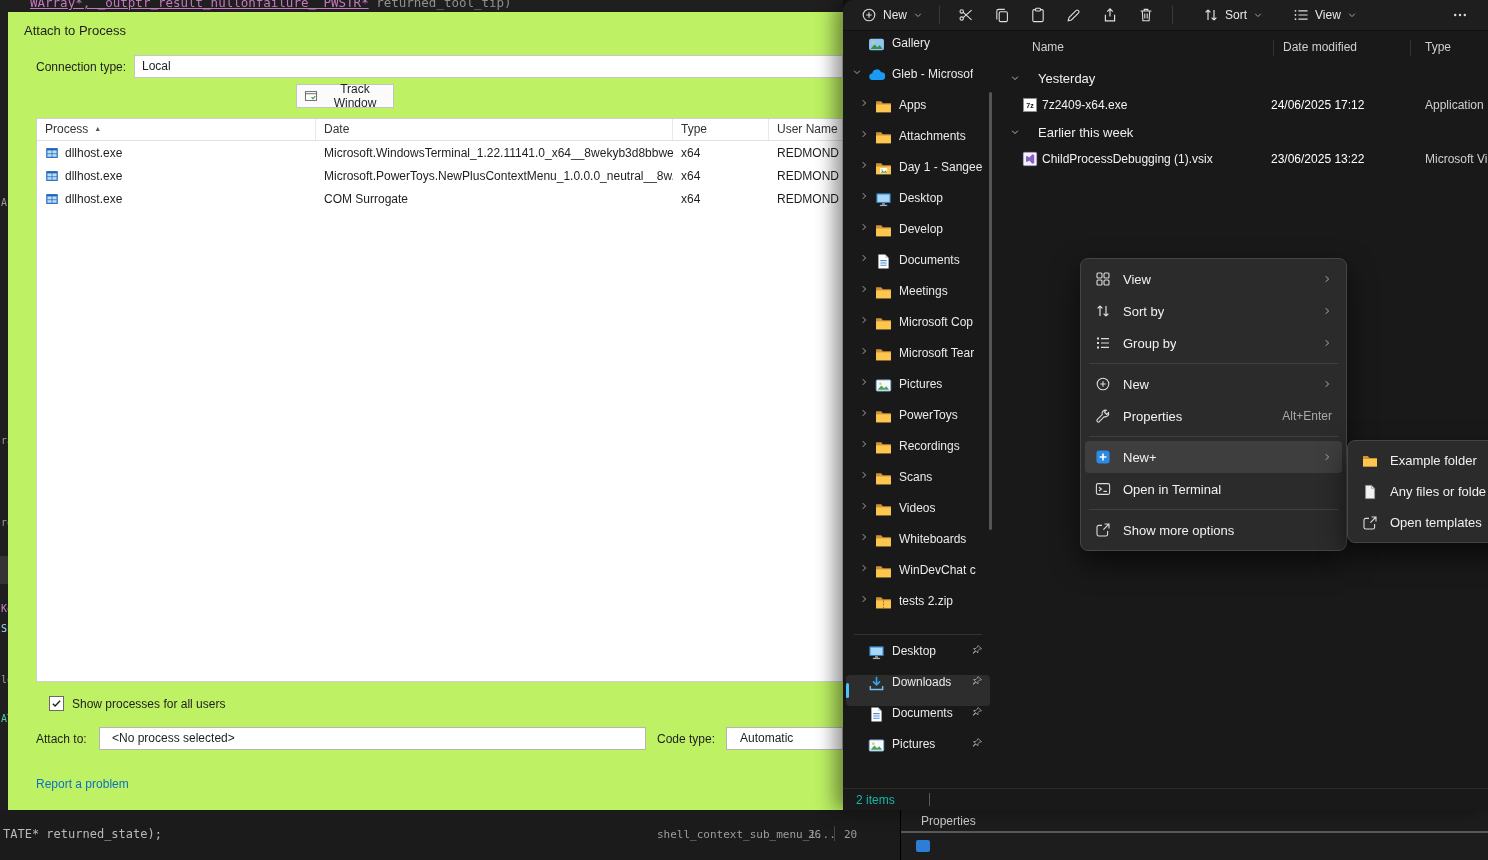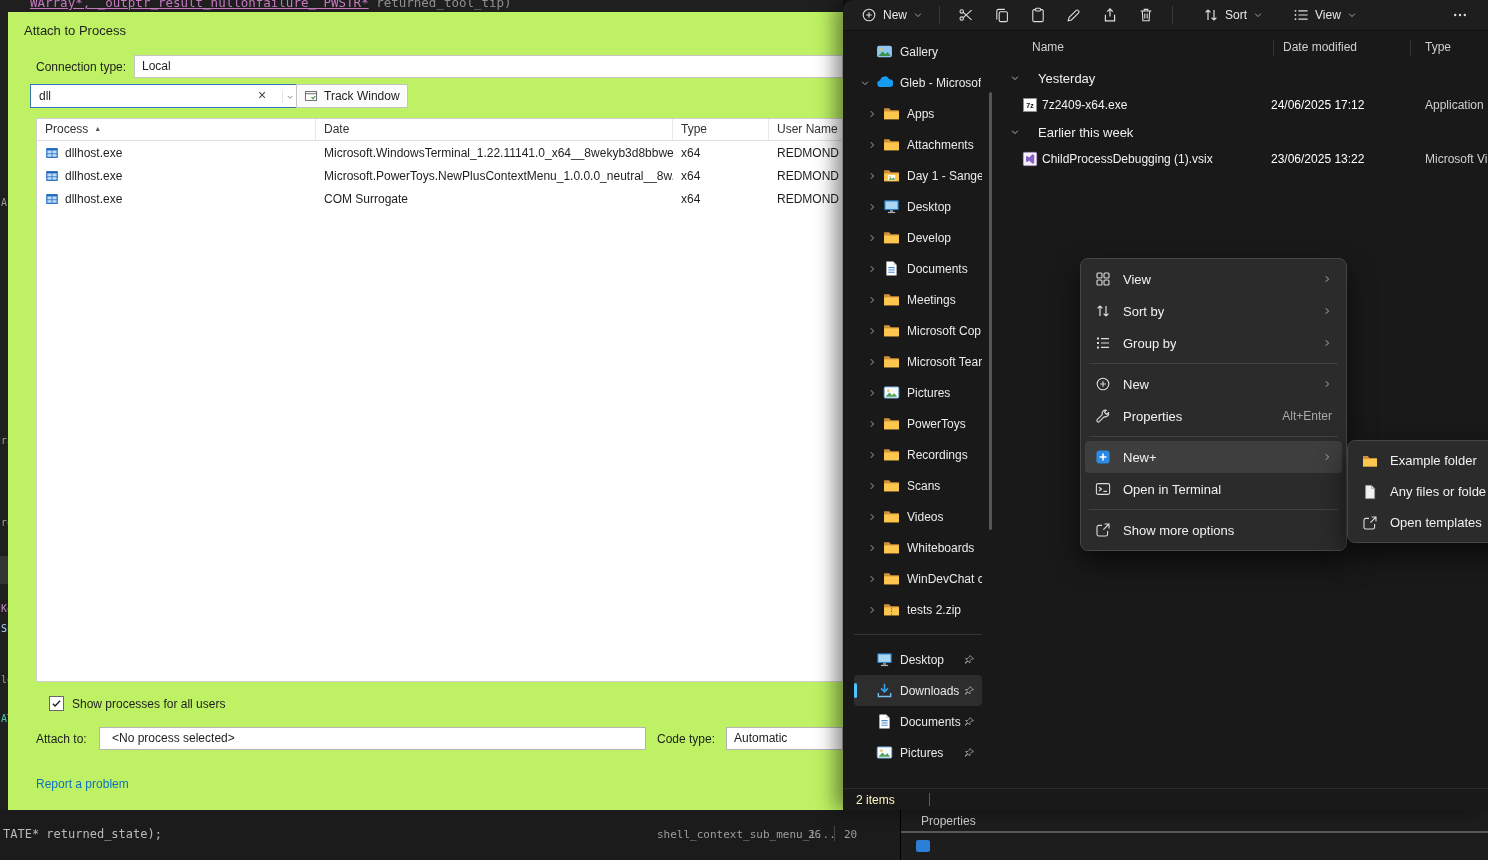--- a/index.html
+++ b/index.html
@@ -30,55 +30,55 @@
 
   
   .dialog{position:absolute;left:8px;top:12px;width:835px;height:798px;background:#bef264;color:#1e1e1e;font-size:12px}
   .dlg-title{position:absolute;left:16px;top:11px;font-size:13px}
   .conn-label{position:absolute;left:28px;top:48px}
   .conn-combo{position:absolute;left:126px;top:43px;width:709px;height:23px;background:#fff;border:1px solid #c6c6c6;line-height:21px;padding-left:7px}
   .filter-box{position:absolute;left:22px;top:72px;width:268px;height:24px;background:#fff;border:1px solid #3476b8}
   .filter-text{position:absolute;left:8px;top:4px}
   .filter-clear{position:absolute;right:27px;top:2px;width:16px;text-align:center;color:#444;font-size:14px}
   .filter-drop{position:absolute;right:3px;top:6px;width:12px;height:12px;color:#555;border-left:1px solid #e3e3e3;padding-left:3px}
-  .track-btn{position:absolute;left:288px;top:72px;width:112px;height:24px;background:#fbfbfb;border:1px solid #c3c3c3;display:flex;align-items:center;gap:6px;padding:0 7px;font-size:12px;color:#1e1e1e;font-family:inherit}
+  .track-btn{position:absolute;left:288px;top:72px;width:98px;height:24px;background:#fbfbfb;border:1px solid #c3c3c3;display:flex;align-items:center;gap:6px;padding:0 7px;font-size:12px;color:#1e1e1e;font-family:inherit}
   .track-ic{width:14px;height:14px;flex:none}
   .ptable{position:absolute;left:28px;top:106px;width:807px;height:564px;background:#fff;border:1px solid #cfcfcf;overflow:hidden}
   .pt-head{display:flex;height:22px;border-bottom:1px solid #e0e0e0;background:#fff;color:#333}
   .th{padding:3px 8px 0;border-right:1px solid #e8e8e8;white-space:nowrap;overflow:hidden}
   .c-process{width:279px;flex:none}
   .c-title{width:357px;flex:none}
   .c-type{width:96px;flex:none}
   .c-user{flex:1;border-right:none}
   .sort-up{font-size:7px;color:#555;margin-left:6px;vertical-align:2px}
   .prow{display:flex;height:23px;align-items:center}
   .prow .cell{padding:0 8px;white-space:nowrap;overflow:hidden}
   .pcell{display:flex;align-items:center}
   .p-ic{width:14px;height:14px;margin-right:6px;flex:none}
   .chk-row{position:absolute;left:41px;top:684px;display:flex;align-items:center;gap:8px}
   .chk{width:15px;height:15px;background:#fff;border:1px solid #6a6a6a;display:block;padding:1px}
   .chk svg{width:11px;height:11px;display:block}
   .attach-label{position:absolute;left:28px;top:720px}
   .attach-input{position:absolute;left:91px;top:715px;width:547px;height:23px;background:#fff;border:1px solid #b5b5b5;line-height:21px;padding-left:12px;white-space:nowrap;overflow:hidden}
   .codetype-label{position:absolute;left:649px;top:720px}
-  .codetype-combo{position:absolute;left:718px;top:715px;width:117px;height:23px;background:#fff;border:1px solid #b5b5b5;line-height:21px;padding-left:7px;overflow:hidden}
+  .codetype-combo{position:absolute;left:718px;top:715px;width:117px;height:23px;background:#fff;border:1px solid #b5b5b5;line-height:21px;padding-left:13px;overflow:hidden}
   .report-link{position:absolute;left:28px;top:765px;color:#0e70c1;cursor:pointer}
 
   
   .explorer{position:absolute;left:843px;top:0;width:645px;height:810px;background:#191919;border-radius:10px 0 0 0;box-shadow:-8px 0 20px rgba(0,0,0,.45);overflow:hidden;color:#e8e8e8;font-size:12px}
   .xtoolbar{position:absolute;left:0;top:0;right:0;height:31px;background:#1e1e1e;border-bottom:1px solid #111;display:flex;align-items:center;padding:0 10px}
   .tb-btn{display:flex;align-items:center;gap:6px;padding:4px 8px;border-radius:4px;white-space:nowrap}
   .tb-ic{width:16px;height:16px;color:#dedede;flex:none}
   .tb-chev{width:10px;height:10px;color:#b5b5b5;flex:none}
   .tb-sep{width:1px;height:18px;background:#3a3a3a;margin:0 8px;flex:none}
   .icon-only{padding:4px 10px}
   .tb-gap{margin-left:14px}
   .more{margin-left:auto}
   .xnav{position:absolute;left:0;top:36px;width:150px;bottom:22px;overflow:hidden;padding:0 1px}
-  .nav-item{position:relative;display:flex;align-items:center;height:31px;border-radius:4px;margin:0 10px}
+  .nav-item{position:relative;display:flex;align-items:flex-start;height:31px;border-radius:4px;margin:0 2px}
   .nav-chev{width:10px;height:10px;color:#b9b9b9;margin-left:6px;flex:none}
   .nav-chev.none{visibility:hidden}
   .nav-ic{width:17px;height:17px;margin-left:6px;flex:none}
   .nav-label{margin-left:7px;white-space:nowrap;overflow:hidden;color:#eaeaea}
   .nav-pin{width:12px;height:12px;margin-left:auto;margin-right:7px;color:#b5b5b5;flex:none}
   .nav-item.child{padding-left:7px}
   .nav-item.selected{background:#2d2d2d}
   .nav-item.selected::before{content:"";position:absolute;left:0;top:8px;width:3px;height:15px;border-radius:2px;background:#4cc2ff}
   .nav-sep{height:1px;background:#333;margin:9px 10px}
   .xnav-scroll{position:absolute;left:146px;top:92px;width:3px;height:438px;background:#555;border-radius:2px}
@@ -91,21 +91,21 @@
   .d1{left:275px}.d2{left:412px}
   .xrows{position:absolute;left:0;top:32px;right:0}
   .xg-h{display:flex;align-items:center;height:28px;color:#f0f0f0;font-size:13px}
   .xg-chev{width:10px;height:10px;color:#cfcfcf;margin-left:12px;flex:none}
   .xg-label{margin-left:18px}
   .xrow{position:relative;height:26px}
   .xrow-ic{width:16px;height:16px;position:absolute;left:24px;top:5px}
   .xrow-name{position:absolute;left:44px;top:6px;white-space:nowrap;color:#f2f2f2}
   .xrow-date{position:absolute;left:273px;top:6px;color:#ffffff;white-space:nowrap}
   .xrow-type{position:absolute;left:427px;top:6px;color:#cfcfcf;white-space:nowrap;overflow:hidden;max-width:62px}
-  .xstatus{position:absolute;left:0;bottom:0;right:0;height:22px;border-top:1px solid #2b2b2b;display:flex;align-items:center;padding-left:13px;color:#fef9c3;background:#191919}
+  .xstatus{position:absolute;left:0;bottom:0;right:0;height:22px;border-top:1px solid #2b2b2b;display:flex;align-items:center;padding-left:13px;color:#14b8a6;background:#191919}
   .xstatus-div{width:1px;height:13px;background:#5a5a5a;margin-left:34px}
 
   
   .ctx{position:absolute;background:#2b2b2b;border:1px solid #454545;border-radius:8px;padding:4px;box-shadow:0 12px 28px rgba(0,0,0,.6);font-size:13px;color:#f1f1f1}
   #ctxMenu{left:1080px;top:258px;width:267px;z-index:20}
   #subMenu{left:1347px;top:440px;width:170px;z-index:21}
   .mi{display:flex;align-items:center;height:32px;border-radius:4px;padding:0 10px;position:relative;white-space:nowrap}
   #subMenu .mi{height:31px}
   .mi.selected{background:#3e3e3e}
   .mi-ic{width:16px;height:16px;color:#dcdcdc;flex:none}
@@ -131,29 +131,20 @@
       <span class="frag mono" style="top: 592px; color: rgb(197, 134, 192);">Ke</span>
       <span class="frag mono" style="top: 612px; color: rgb(156, 220, 254);">Sh</span>
       <span class="frag mono" style="top: 663px; color: rgb(154, 154, 154);">le</span>
       <span class="frag mono" style="top: 702px; color: rgb(78, 201, 176);">AT</span>
     </div>
 
   <div class="dialog">
     <div class="dlg-title">Attach to Process</div>
     <div class="conn-label">Connection type:</div>
     <div class="conn-combo"><span>Local</span></div>
-    <div class="filter-box">
-      <span class="filter-text">dll</span>
-      <span class="filter-clear">×</span>
-      <span class="filter-drop" data-icon="chevron-down">
-          <svg viewBox="0 0 16 16">
-            <path d="M3.5 6 8 10.5 12.5 6" fill="none" stroke="currentColor" stroke-width="1.4"></path>
-          </svg>
-        </span>
-    </div>
     <button class="track-btn">
       <span class="track-ic" data-icon="track-window">
           <svg viewBox="0 0 16 16">
             <rect x="1.6" y="3" width="12.8" height="10" fill="#fff" stroke="#5a5a5a" stroke-width="1"></rect>
             <path d="M1.6 5.4h12.8" stroke="#5a5a5a" stroke-width="1"></path>
             <path d="m8.6 9.4 1.6 1.6 2.8-3" fill="none" stroke="#3f8a3f" stroke-width="1.2"></path>
           </svg>
         </span>
       <span>Track Window</span>
     </button>

